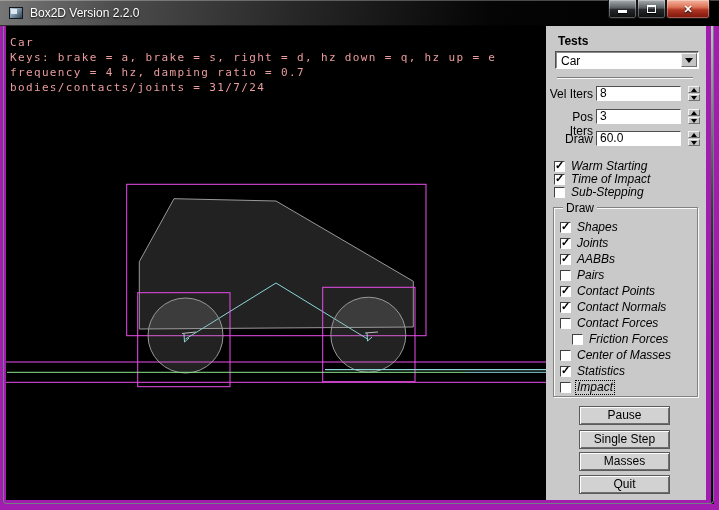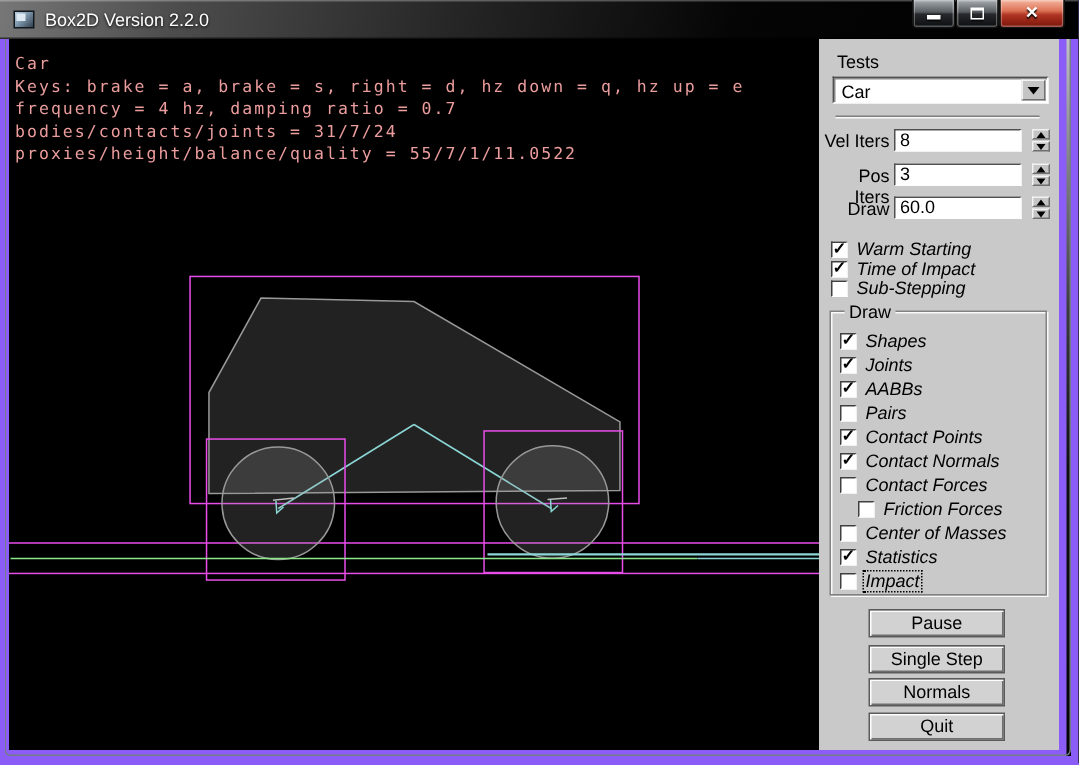--- a/index.html
+++ b/index.html
@@ -1,17 +1,17 @@
 <!DOCTYPE html>
 <html><head>
 <meta charset="utf-8">
 <style>
   html,body{margin:0;padding:0;background:#000;}
   *{box-sizing:border-box;}
-  .window{position:relative;width:719px;height:510px;background:#8b5cf6;overflow:hidden;
+  .window{position:relative;width:719px;height:510px;background:#a21caf;overflow:hidden;
     font-family:"Liberation Sans",sans-serif;}
   
   .titlebar{position:absolute;left:0;top:0;width:719px;height:26px;
     background:linear-gradient(100deg,#777 0%,#4d4d4d 16%,#262626 42%,#050505 68%,#000 100%);
     box-shadow:inset 0 1px 0 rgba(255,255,255,.28), inset 0 -1px 0 rgba(0,0,0,.6);}
   .title-text{position:absolute;left:30px;top:6px;font-size:12px;color:#fff;
     text-shadow:0 1px 2px #000;white-space:nowrap;}
   .app-icon{position:absolute;left:9px;top:7px;width:14px;height:12px;
     background:linear-gradient(135deg,#b9cddd 0%,#7e97ab 45%,#31404d 100%);
     border:1px solid #10181f;}
@@ -32,21 +32,21 @@
   .glyph-max{width:9px;height:8px;border:1px solid #fff;border-top:2px solid #fff;box-shadow:0 1px 1px #000;}
   .glyph-close{color:#fff;font-size:11px;font-weight:bold;text-shadow:0 1px 1px #000;line-height:1;}
   
   .canvas{position:absolute;left:6px;top:26px;width:540px;height:474px;background:#000;overflow:hidden;}
   .stats{position:absolute;left:4px;color:#eb9c9c;font-family:"DejaVu Sans Mono",monospace;
     font-size:11px;letter-spacing:1.35px;white-space:pre;}
   .canvas svg{position:absolute;left:0;top:0;}
   
   .panel{position:absolute;left:546px;top:26px;width:160px;height:474px;background:#c9c9c9;
     font-size:12px;color:#000;}
-  .plabel{position:absolute;white-space:nowrap;}
+  .plabel{position:absolute;white-space:nowrap;font-weight:bold;}
   .dropdown{position:absolute;left:9px;top:25px;width:144px;height:18px;background:#fff;
     border:1px solid;border-color:#505050 #fdfdfd #fdfdfd #505050;box-shadow:inset 1px 1px 0 #8a8a8a;}
   .dropdown .dd-value{position:absolute;left:5px;top:2px;font-size:12px;}
   .dd-btn{position:absolute;right:1px;top:1px;bottom:1px;width:16px;background:#c4c4c4;
     border:1px solid;border-color:#f2f2f2 #6f6f6f #6f6f6f #f2f2f2;
     display:flex;align-items:center;justify-content:center;}
   .tri-down{width:0;height:0;border-left:4px solid transparent;border-right:4px solid transparent;
     border-top:5px solid #000;}
   .tri-up-s{width:0;height:0;border-left:3px solid transparent;border-right:3px solid transparent;
     border-bottom:4px solid #000;}
@@ -120,21 +120,20 @@
       <rect x="316.7" y="261.3" width="92.3" height="94.4" fill="none" stroke="#e94de9" stroke-width="1"></rect>
 
       <line x1="1" y1="346.3" x2="459" y2="346.3" stroke="#8ae88a" stroke-width="1"></line>
       <line x1="319" y1="343.6" x2="540" y2="343.6" stroke="#8cd6d6" stroke-width="1.4"></line>
       <line x1="459" y1="346.3" x2="540" y2="346.3" stroke="#8cd6d6" stroke-width="1"></line>
     </svg>
     <div class="stats" style="top:10px">Car</div>
     <div class="stats" style="top:25px">Keys: brake = a, brake = s, right = d, hz down = q, hz up = e</div>
     <div class="stats" style="top:40px">frequency = 4 hz, damping ratio = 0.7</div>
     <div class="stats" style="top:55px">bodies/contacts/joints = 31/7/24</div>
-    <div class="stats" style="top:70px">proxies/height/balance/quality = 55/7/1/11.0522</div>
   </div>
 
   <div class="panel">
     <div class="plabel" style="left:12px;top:8px">Tests</div>
 
     <div class="dropdown">
       <span class="dd-value">Car</span>
       <span class="dd-btn">
         <span class="tri-down"></span>
       </span>
@@ -251,19 +250,19 @@
         </span>
       <span class="cblabel">Statistics</span>
     </div>
     <div class="cbrow" style="left:14px;top:355px">
       <span class="cbbox"></span>
       <span class="cblabel focused">Impact</span>
     </div>
 
     <div class="glui-btn" style="top:380px">Pause</div>
     <div class="glui-btn" style="top:404px">Single Step</div>
-    <div class="glui-btn" style="top:426px">Normals</div>
+    <div class="glui-btn" style="top:426px">Masses</div>
     <div class="glui-btn" style="top:449px">Quit</div>
   </div>
 
   <div class="right-border"></div>
   <div class="frame-line"></div>
 </div>
 
 </body></html>

